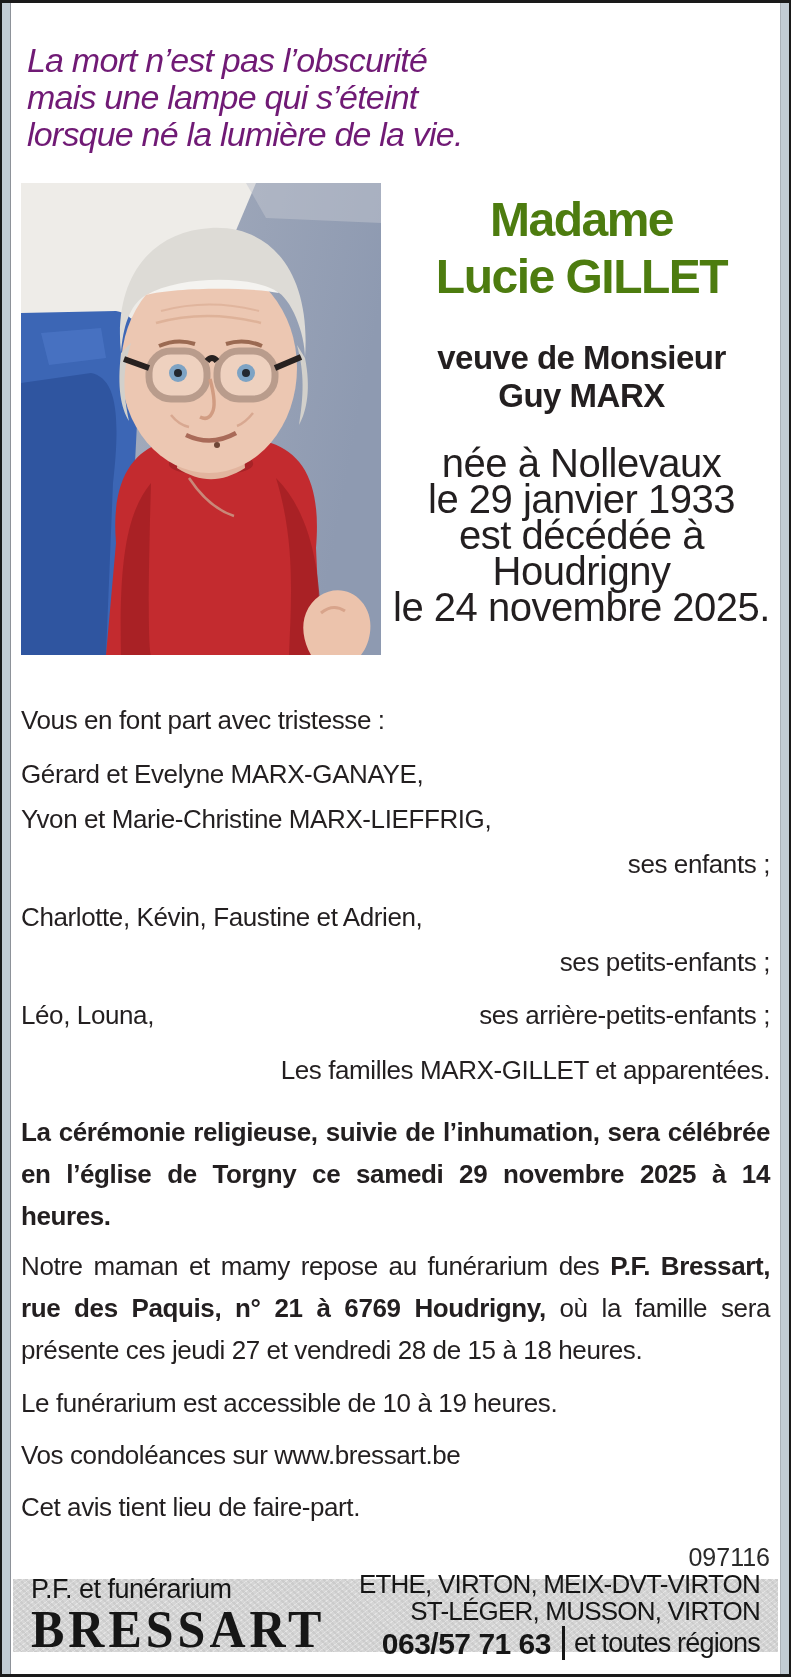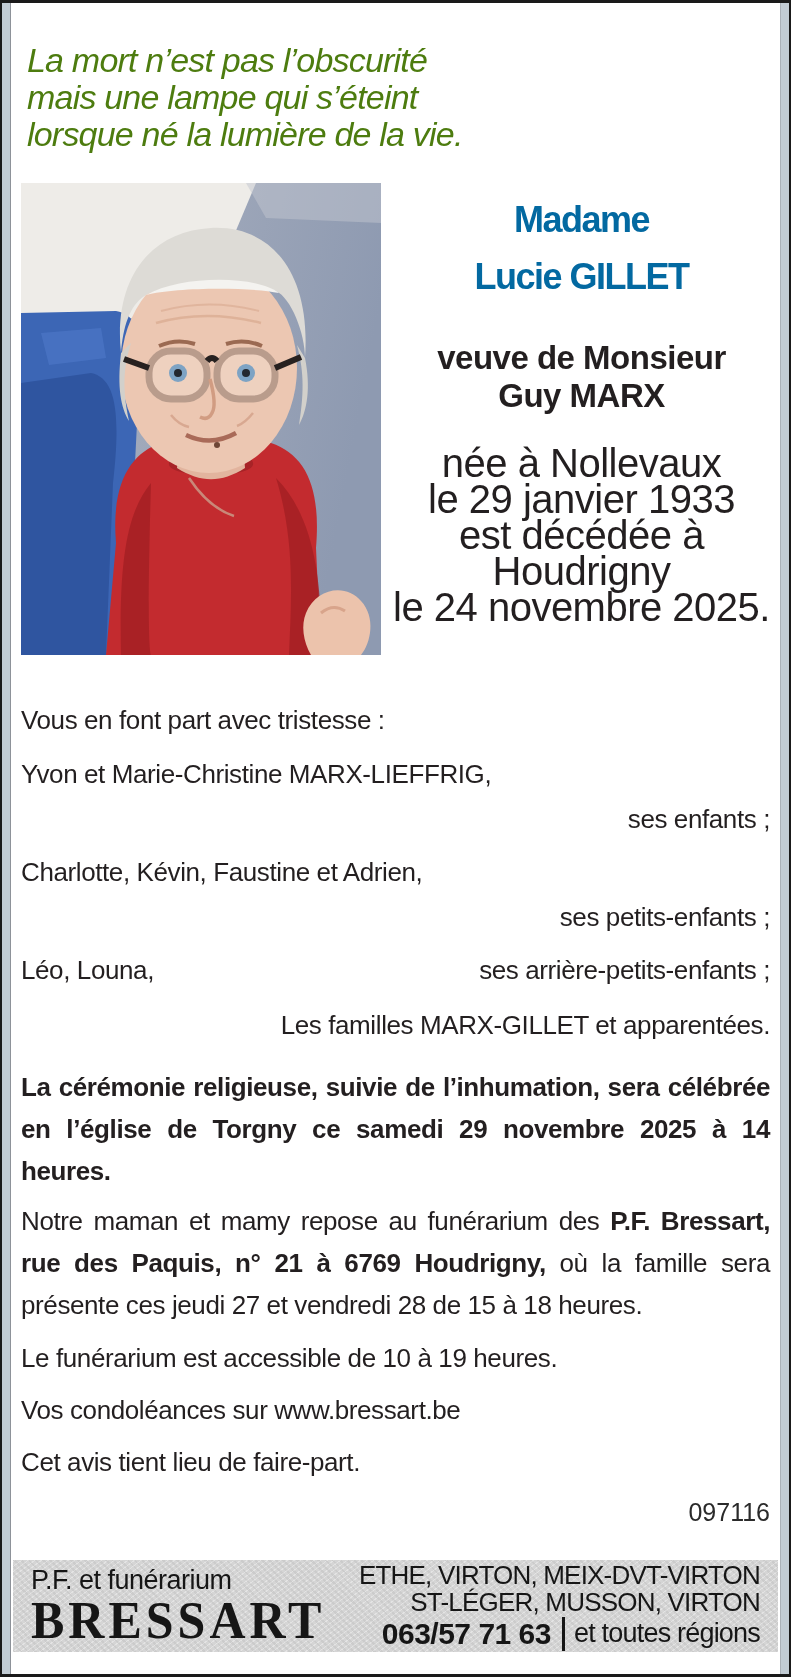--- a/index.html
+++ b/index.html
@@ -17,29 +17,29 @@
   .band{position:absolute;top:0;bottom:0;width:8px;background:#c2ccd4;}
   .band.left{left:0;border-right:1px solid #8d9299;}
   .band.right{right:0;border-left:1px solid #aab1b8;}
   .content{
     position:absolute;top:3px;bottom:3px;left:11px;right:11px;
     padding:0 8px;box-sizing:border-box;
   }
   .quote{
     margin:36px 0 0 6px;
     font-style:italic;font-size:34px;line-height:37px;letter-spacing:-0.8px;
-    color:#4d7c0f;
+    color:#701a75;
   }
   .top-section{display:flex;gap:12px;margin-top:30px;}
   .photo-wrap{width:360px;height:472px;flex:0 0 auto;overflow:hidden;}
   .photo-wrap svg{display:block;}
   .id-block{flex:1;text-align:center;padding-top:8px;}
   .deceased-title{
-    font-weight:bold;font-size:36px;line-height:57px;letter-spacing:-1.5px;
-    color:#0369a1;
+    font-weight:bold;font-size:48px;line-height:57px;letter-spacing:-1.5px;
+    color:#4d7c0f;
   }
   .relation{font-weight:bold;font-size:33px;line-height:38px;margin-top:34px;letter-spacing:-0.5px;}
   .dates{font-size:40px;line-height:36px;margin-top:30px;letter-spacing:-0.5px;}
   .body-text{font-size:26px;letter-spacing:-0.4px;}
   .intro{margin-top:50px;}
   .fam-block{margin-top:16px;line-height:45px;}
   .fam-row{display:flex;justify-content:space-between;}
   .role-right{text-align:right;}
   .fam-gap{height:8px;}
   .families-line{margin-top:10px;line-height:45px;text-align:right;}
@@ -47,21 +47,21 @@
     font-weight:bold;text-align:justify;margin-top:18px;line-height:42px;
     letter-spacing:-0.4px;
   }
   .funerarium{text-align:justify;margin-top:8px;line-height:42px;}
   .funerarium b{letter-spacing:-0.4px;}
   .note-line{margin-top:12px;line-height:40px;}
   .ref-number{
     text-align:right;font-size:25px;margin-top:16px;color:#2a2a2a;
   }
   .footer-banner{
-    position:absolute;left:11px;right:11px;bottom:22px;height:92px;
+    position:absolute;left:11px;right:11px;bottom:22px;height:73px;
     background:#d5d5d5;
     background-image:
       repeating-linear-gradient(45deg, rgba(120,120,120,0.10) 0 2px, rgba(0,0,0,0) 2px 5px),
       repeating-linear-gradient(-37deg, rgba(255,255,255,0.35) 0 1px, rgba(0,0,0,0) 1px 4px);
     display:flex;justify-content:space-between;align-items:center;
     padding:0 18px;box-sizing:border-box;color:#161616;
   }
   .brand-block{line-height:1;}
   .brand-tagline{font-size:27px;letter-spacing:-0.5px;margin-bottom:2px;}
   .brand-name{
@@ -152,20 +152,21 @@
           <div>le 29 janvier 1933</div>
           <div>est décédée à Houdrigny</div>
           <div>le 24 novembre 2025.</div>
         </div>
       </div>
     </div>
 
     <div class="body-text intro">Vous en font part avec tristesse :</div>
 
     <div class="body-text fam-block">
+      <div>Gérard et Evelyne MARX-GANAYE,</div>
       <div>Yvon et Marie-Christine MARX-LIEFFRIG,</div>
       <div class="role-right">ses enfants ;</div>
       <div class="fam-gap"></div>
       <div>Charlotte, Kévin, Faustine et Adrien,</div>
       <div class="role-right">ses petits-enfants ;</div>
       <div class="fam-gap"></div>
       <div class="fam-row">
         <span>Léo, Louna,</span>
         <span>ses arrière-petits-enfants ;</span>
       </div>

